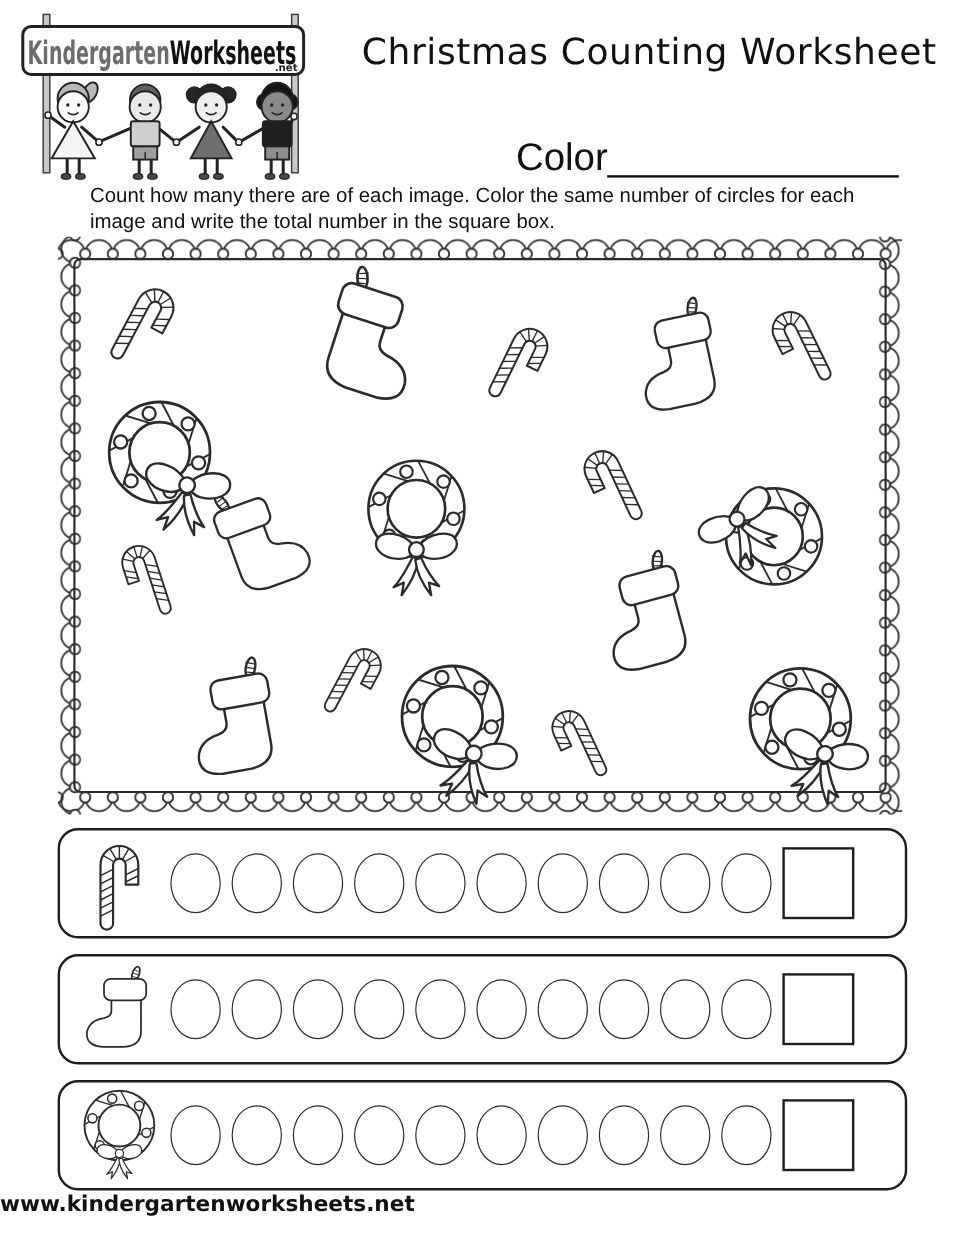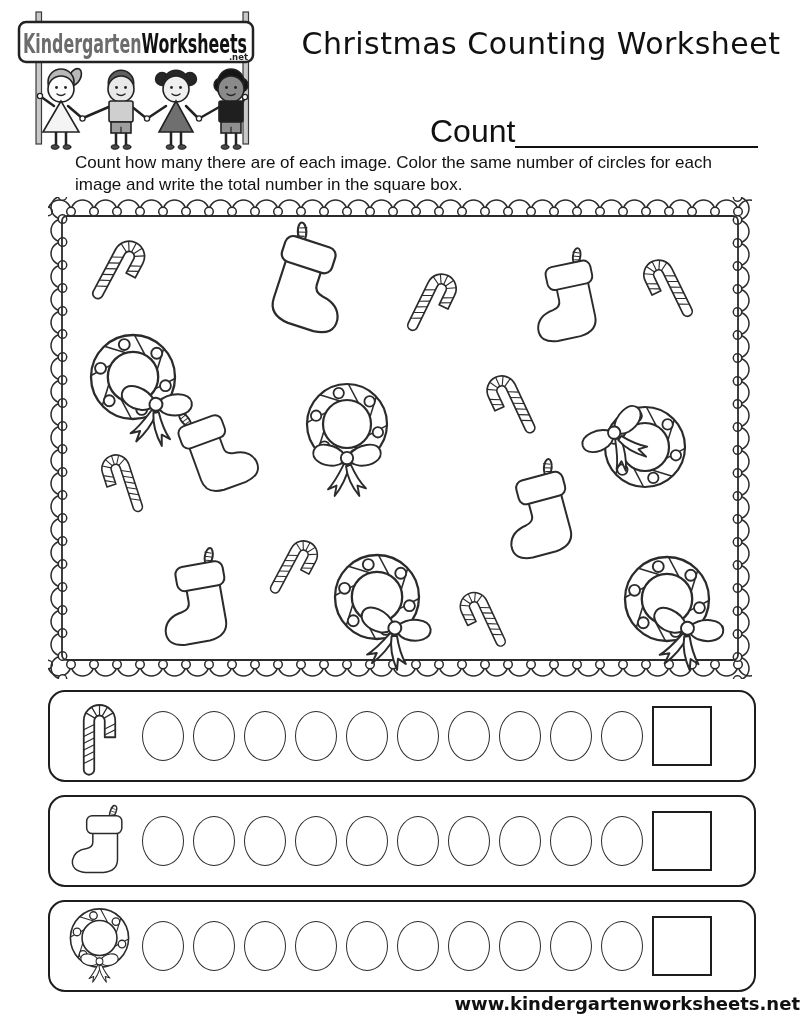--- a/index.html
+++ b/index.html
@@ -15,21 +15,21 @@
   
   #scene-svg{position:absolute;left:48px;top:197px;width:704px;height:482px;}
   
   .count-row{position:absolute;left:48px;width:708px;height:92px;border:2px solid #1d1d1d;border-radius:17px;
     display:flex;align-items:center;box-sizing:border-box;background:#fff;padding-left:14px;}
   #row-0{top:690px;} #row-1{top:795px;} #row-2{top:900px;}
   .row-icon{width:70px;display:flex;justify-content:center;align-items:center;flex:none;}
   .circles{display:flex;gap:9px;margin-left:8px;}
   .count-circle{width:42px;height:50px;border:1.7px solid #2b2b2b;border-radius:50%;background:#fff;box-sizing:border-box;}
   .answer-box{width:60px;height:60px;border:2.2px solid #1d1d1d;margin-left:auto;margin-right:42px;background:#fff;box-sizing:border-box;flex:none;}
-  #footer-url{position:absolute;left:0;top:993px;width:800px;text-align:right;
+  #footer-url{position:absolute;left:0;top:993px;width:800px;text-align:left;
     font-family:"DejaVu Sans",sans-serif;font-size:18px;font-weight:700;color:#111;}
 </style>
 </head>
 <body>
 
 <svg width="0" height="0" style="position:absolute" aria-hidden="true">
   <defs>
     <g id="sym-cane" fill="#ffffff" stroke="#2b2b2b" stroke-width="2.4" stroke-linejoin="round">
       <path d="M9,99 L9,34 A21,21 0 0 1 51,34 L51,56 L37,56 L37,34 A7,7 0 0 0 23,34 L23,99 A7,7 0 0 1 9,99 Z"></path>
       <g stroke-width="1.6" fill="none">
@@ -193,21 +193,21 @@
   <g>
     <rect x="3" y="14" width="234" height="40" rx="7" fill="#ffffff" stroke="#222" stroke-width="2.5"></rect>
     <text x="7" y="45" font-family="DejaVu Sans, sans-serif" font-size="27" font-weight="bold" textLength="224" lengthAdjust="spacingAndGlyphs"><tspan fill="#6c6c6c">Kindergarten</tspan><tspan fill="#111111">Worksheets</tspan></text>
     <text x="232" y="51.5" font-family="DejaVu Sans, sans-serif" font-size="8.5" font-weight="bold" text-anchor="end" fill="#222">.net</text>
   </g>
 </svg>
 
 <div id="page-title">Christmas Counting Worksheet</div>
 
 <div id="name-block">
-  <span id="name-label">Count</span>
+  <span id="name-label">Color</span>
   <span id="name-line"></span>
 </div>
 
 <div id="instructions">Count how many there are of each image. Color the same number of circles for each image and write the total number in the square box.</div>
 
 <svg id="scene-svg" viewBox="0 0 704 482">
   <rect width="704" height="482" fill="#ffffff"></rect>
   <g>
     <rect x="0" y="0" width="704" height="20" fill="url(#lace)"></rect>
     <g transform="translate(0,482) scale(1,-1)">

